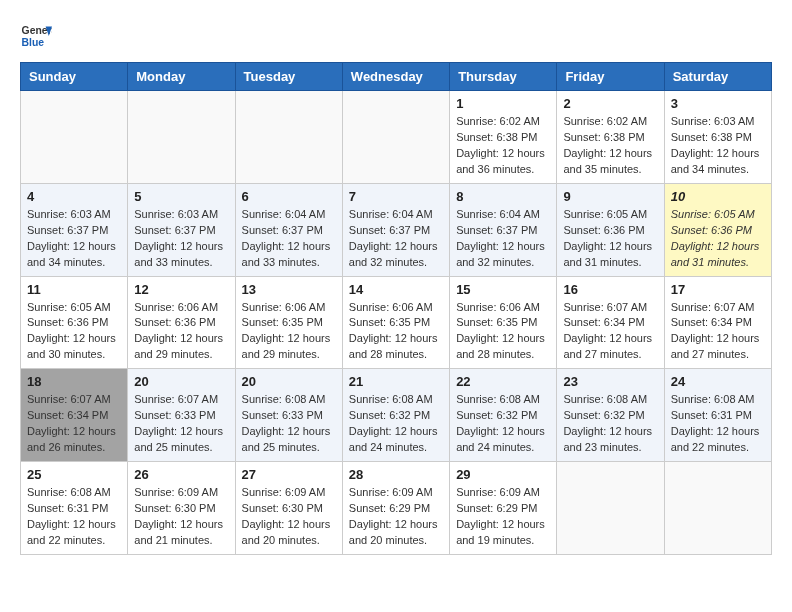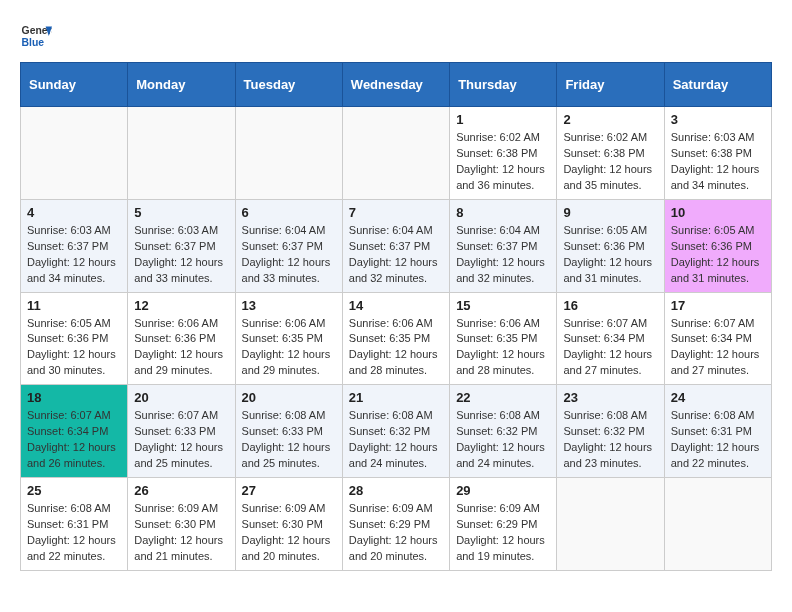--- a/index.html
+++ b/index.html
@@ -39,21 +39,21 @@
       font-weight: normal;
     }
     .calendar {
       width: 100%;
       border-collapse: collapse;
     }
     .calendar th {
       background-color: #2a6ebb;
       color: #fff;
       text-align: left;
-      padding: 14px 8px;
+      padding: 6px 8px;
       font-size: 13px;
       font-weight: bold;
       border: 1px solid #1a5399;
     }
     .calendar td {
       vertical-align: top;
       border: 1px solid #ccc;
       padding: 5px 6px;
       width: 107px;
       min-height: 80px;
@@ -143,21 +143,21 @@
           <div class="day-info">Sunrise: 6:04 AM<br>Sunset: 6:37 PM<br>Daylight: 12 hours<br>and 32 minutes.</div>
         </td>
         <td style="background-color: rgb(240, 244, 250);">
           <span class="day-num">8</span>
           <div class="day-info">Sunrise: 6:04 AM<br>Sunset: 6:37 PM<br>Daylight: 12 hours<br>and 32 minutes.</div>
         </td>
         <td style="background-color: rgb(240, 244, 250);">
           <span class="day-num">9</span>
           <div class="day-info">Sunrise: 6:05 AM<br>Sunset: 6:36 PM<br>Daylight: 12 hours<br>and 31 minutes.</div>
         </td>
-        <td style="background-color: #f0abfc;">
+        <td style="background-color: #fef9c3; font-style: italic;">
           <span class="day-num">10</span>
           <div class="day-info">Sunrise: 6:05 AM<br>Sunset: 6:36 PM<br>Daylight: 12 hours<br>and 31 minutes.</div>
         </td>
       </tr>
       <tr>
         <td>
           <span class="day-num">11</span>
           <div class="day-info">Sunrise: 6:05 AM<br>Sunset: 6:36 PM<br>Daylight: 12 hours<br>and 30 minutes.</div>
         </td>
         <td>
@@ -179,21 +179,21 @@
         <td>
           <span class="day-num">16</span>
           <div class="day-info">Sunrise: 6:07 AM<br>Sunset: 6:34 PM<br>Daylight: 12 hours<br>and 27 minutes.</div>
         </td>
         <td>
           <span class="day-num">17</span>
           <div class="day-info">Sunrise: 6:07 AM<br>Sunset: 6:34 PM<br>Daylight: 12 hours<br>and 27 minutes.</div>
         </td>
       </tr>
       <tr>
-        <td style="background-color: #14b8a6;">
+        <td style="background-color: #a3a3a3;">
           <span class="day-num">18</span>
           <div class="day-info">Sunrise: 6:07 AM<br>Sunset: 6:34 PM<br>Daylight: 12 hours<br>and 26 minutes.</div>
         </td>
         <td style="background-color: rgb(240, 244, 250);">
           <span class="day-num">20</span>
           <div class="day-info">Sunrise: 6:07 AM<br>Sunset: 6:33 PM<br>Daylight: 12 hours<br>and 25 minutes.</div>
         </td>
         <td style="background-color: rgb(240, 244, 250);">
           <span class="day-num">20</span>
           <div class="day-info">Sunrise: 6:08 AM<br>Sunset: 6:33 PM<br>Daylight: 12 hours<br>and 25 minutes.</div>

